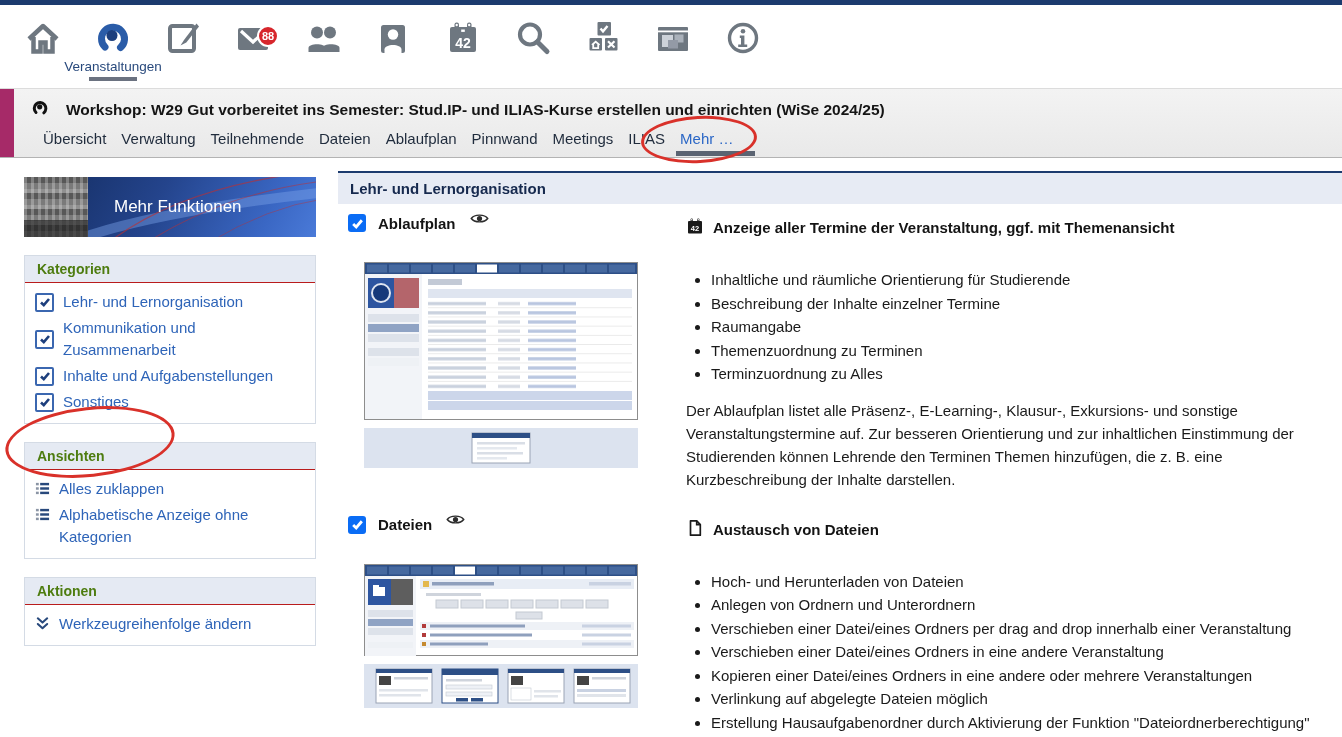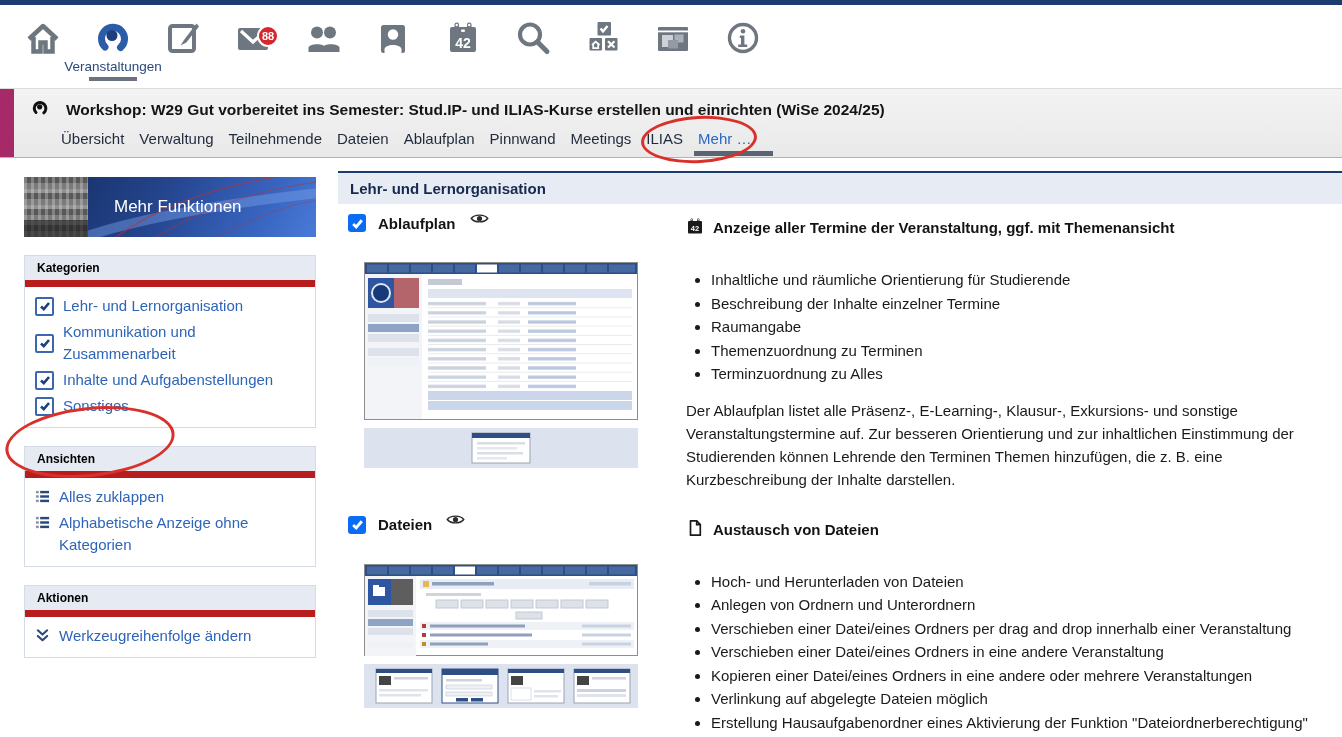--- a/index.html
+++ b/index.html
@@ -15,39 +15,39 @@
   .nav-underline{width:48px;height:4px;background:#6b7280;margin-top:3px}
   .badge{position:absolute;top:20px;left:39px;width:22px;height:22px;background:#d7262c;
          border:2px solid #fff;border-radius:50%;color:#fff;font-size:11px;font-weight:bold;
          display:flex;align-items:center;justify-content:center;box-sizing:border-box}
   
   .course-header{position:relative;height:70px;background:linear-gradient(#f3f3f3,#e9e9e9);
                  border-top:1px solid #dcdcdc;border-bottom:1px solid #b3b3b3;box-sizing:border-box}
   .course-stripe{position:absolute;left:0;top:0;bottom:0;width:14px;background:#a62a68}
   .course-title-row{display:flex;align-items:center;gap:16px;padding:9px 0 0 30px}
   .course-title{margin:0;font-size:15.5px;font-weight:bold;color:#141414}
-  .course-tabs{display:flex;gap:15px;padding-left:61px;margin-top:8px;font-size:15px;color:#1f2b3c}
+  .course-tabs{display:flex;gap:15px;padding-left:43px;margin-top:8px;font-size:15px;color:#1f2b3c}
   .tab{position:relative;cursor:pointer}
   .tab.active{color:#2b67c6}
   .tab.active::after{content:"";position:absolute;left:-4px;right:-22px;bottom:-9px;height:5px;background:#5b6472}
   
   .page-body{display:flex;align-items:flex-start}
   .sidebar{width:292px;margin:19px 22px 0 24px;flex:none}
   .sidebar-hero{position:relative;height:60px;display:flex;align-items:center;overflow:hidden;
     background:linear-gradient(118deg,#122a5c 0%,#24448c 45%,#3a67c4 82%,#4a7ad8 100%)}
   .hero-photo{position:absolute;left:0;top:0;bottom:0;width:64px;
     background:
       linear-gradient(transparent 72%,rgba(30,30,30,.65) 72%),
       repeating-linear-gradient(90deg,rgba(255,255,255,.25) 0 3px,transparent 3px 7px),
       repeating-linear-gradient(0deg,#7a7a7a 0 6px,#585858 6px 12px,#909090 12px 16px)}
   .hero-lines{position:absolute;left:64px;top:0;width:228px;height:60px}
   .hero-title{position:relative;margin-left:90px;color:#fff;font-size:17px;z-index:2}
   .widget{border:1px solid #d4dbe5;margin-top:18px;background:#fff}
-  .widget-header{background:#e5eaf3;border-bottom:7px solid #b91c1c;padding:5px 12px;
-                 font-size:12px;font-weight:bold;color:#000000}
+  .widget-header{background:#e5eaf3;border-bottom:1px solid #b91c1c;padding:5px 12px;
+                 font-size:14px;font-weight:bold;color:#4d7c0f}
   .widget-body{padding:6px 10px 8px}
   .cb-row,.link-row{display:flex;gap:9px;padding:2px 0;cursor:pointer;align-items:center}
   .link-row{align-items:flex-start}
   .cb{width:15px;height:15px;border:2px solid #3b67b0;border-radius:2px;background:#fff;
       display:flex;align-items:center;justify-content:center;flex:none;box-sizing:content-box}
   .side-link,.cb-label{color:#2e64b8;font-size:15px;line-height:22px}
   .link-icon{margin-top:3px;flex:none}
   
   .main{flex:1;margin-top:13px;min-width:0}
   .section-bar{border-top:2px solid #1c3b6e;background:#e7ebf4;padding:7px 12px;
@@ -502,21 +502,21 @@
                 </svg></span>
             <span>Austausch von Dateien</span>
           </div>
           <ul class="bullets">
               <li>Hoch- und Herunterladen von Dateien</li>
               <li>Anlegen von Ordnern und Unterordnern</li>
               <li>Verschieben einer Datei/eines Ordners per drag and drop innerhalb einer Veranstaltung</li>
               <li>Verschieben einer Datei/eines Ordners in eine andere Veranstaltung</li>
               <li>Kopieren einer Datei/eines Ordners in eine andere oder mehrere Veranstaltungen</li>
               <li>Verlinkung auf abgelegte Dateien möglich</li>
-              <li>Erstellung Hausaufgabenordner eines Aktivierung der Funktion "Dateiordnerberechtigung"</li>
+              <li>Erstellung Hausaufgabenordner durch Aktivierung der Funktion "Dateiordnerberechtigung"</li>
             </ul>
         </div>
       </section>
     </main>
   </div>
 
   <div class="ellipse ellipse-tab"></div>
   <div class="ellipse ellipse-side"></div>
 </div>
 

